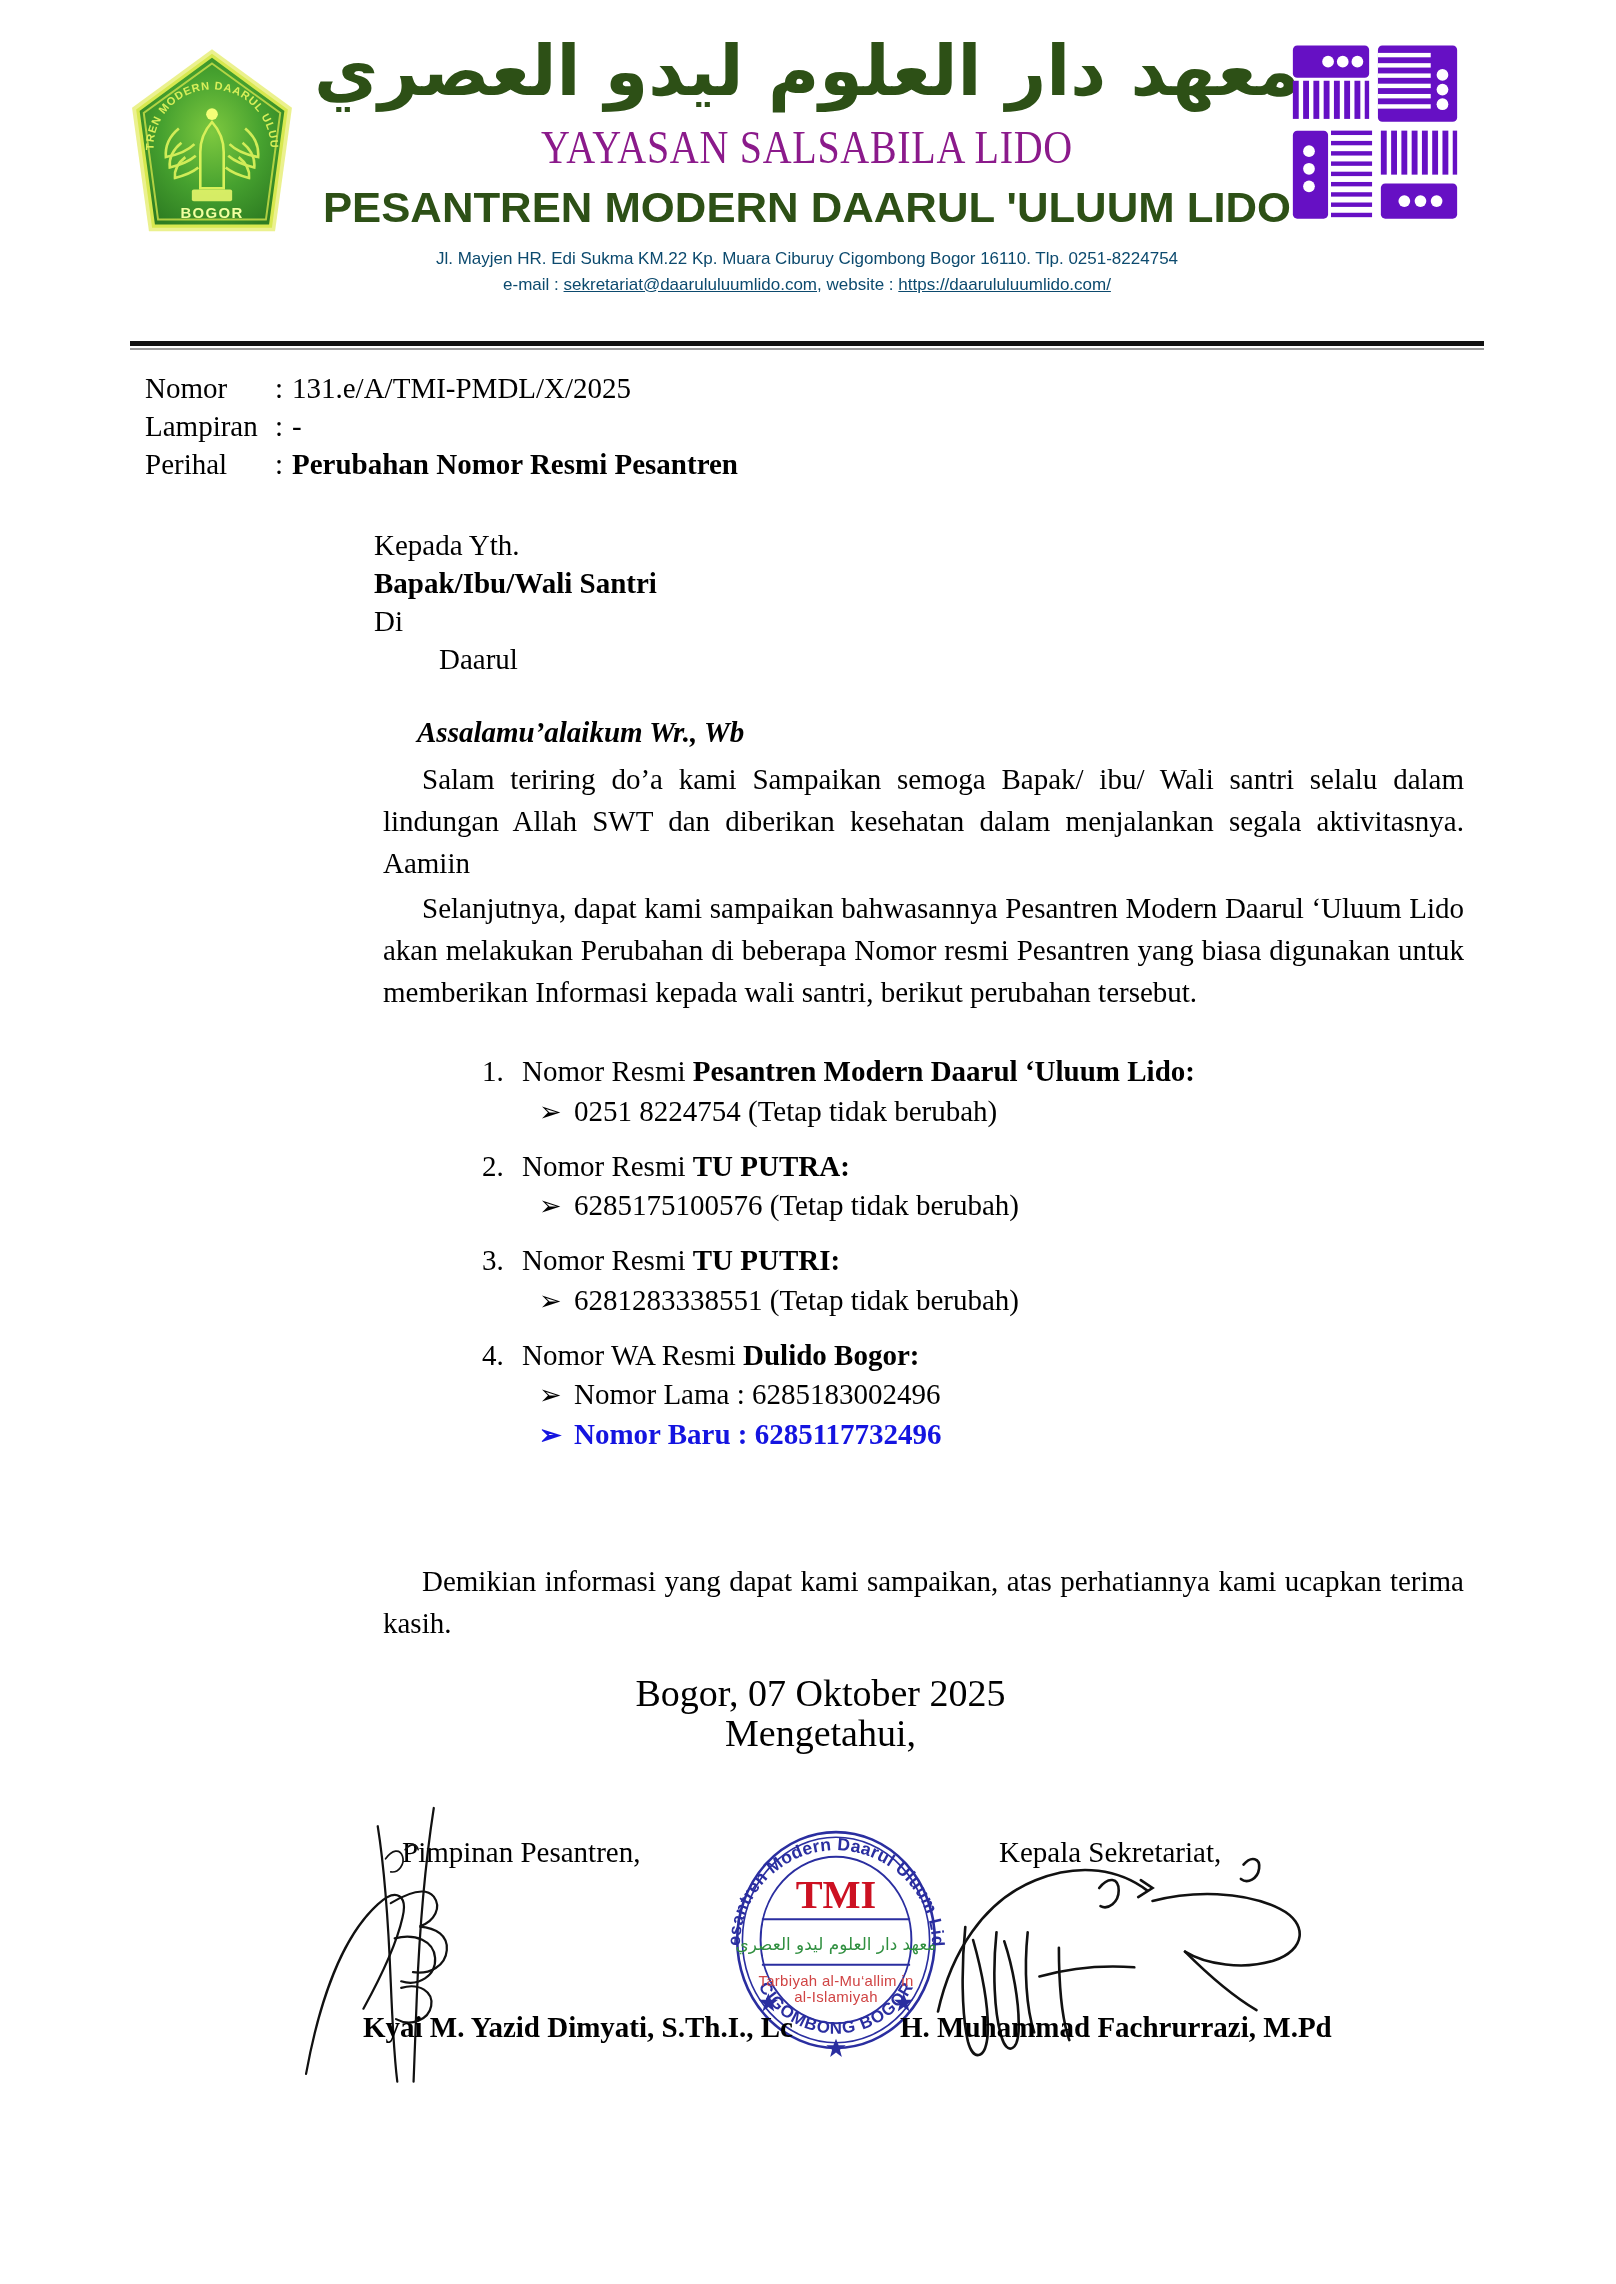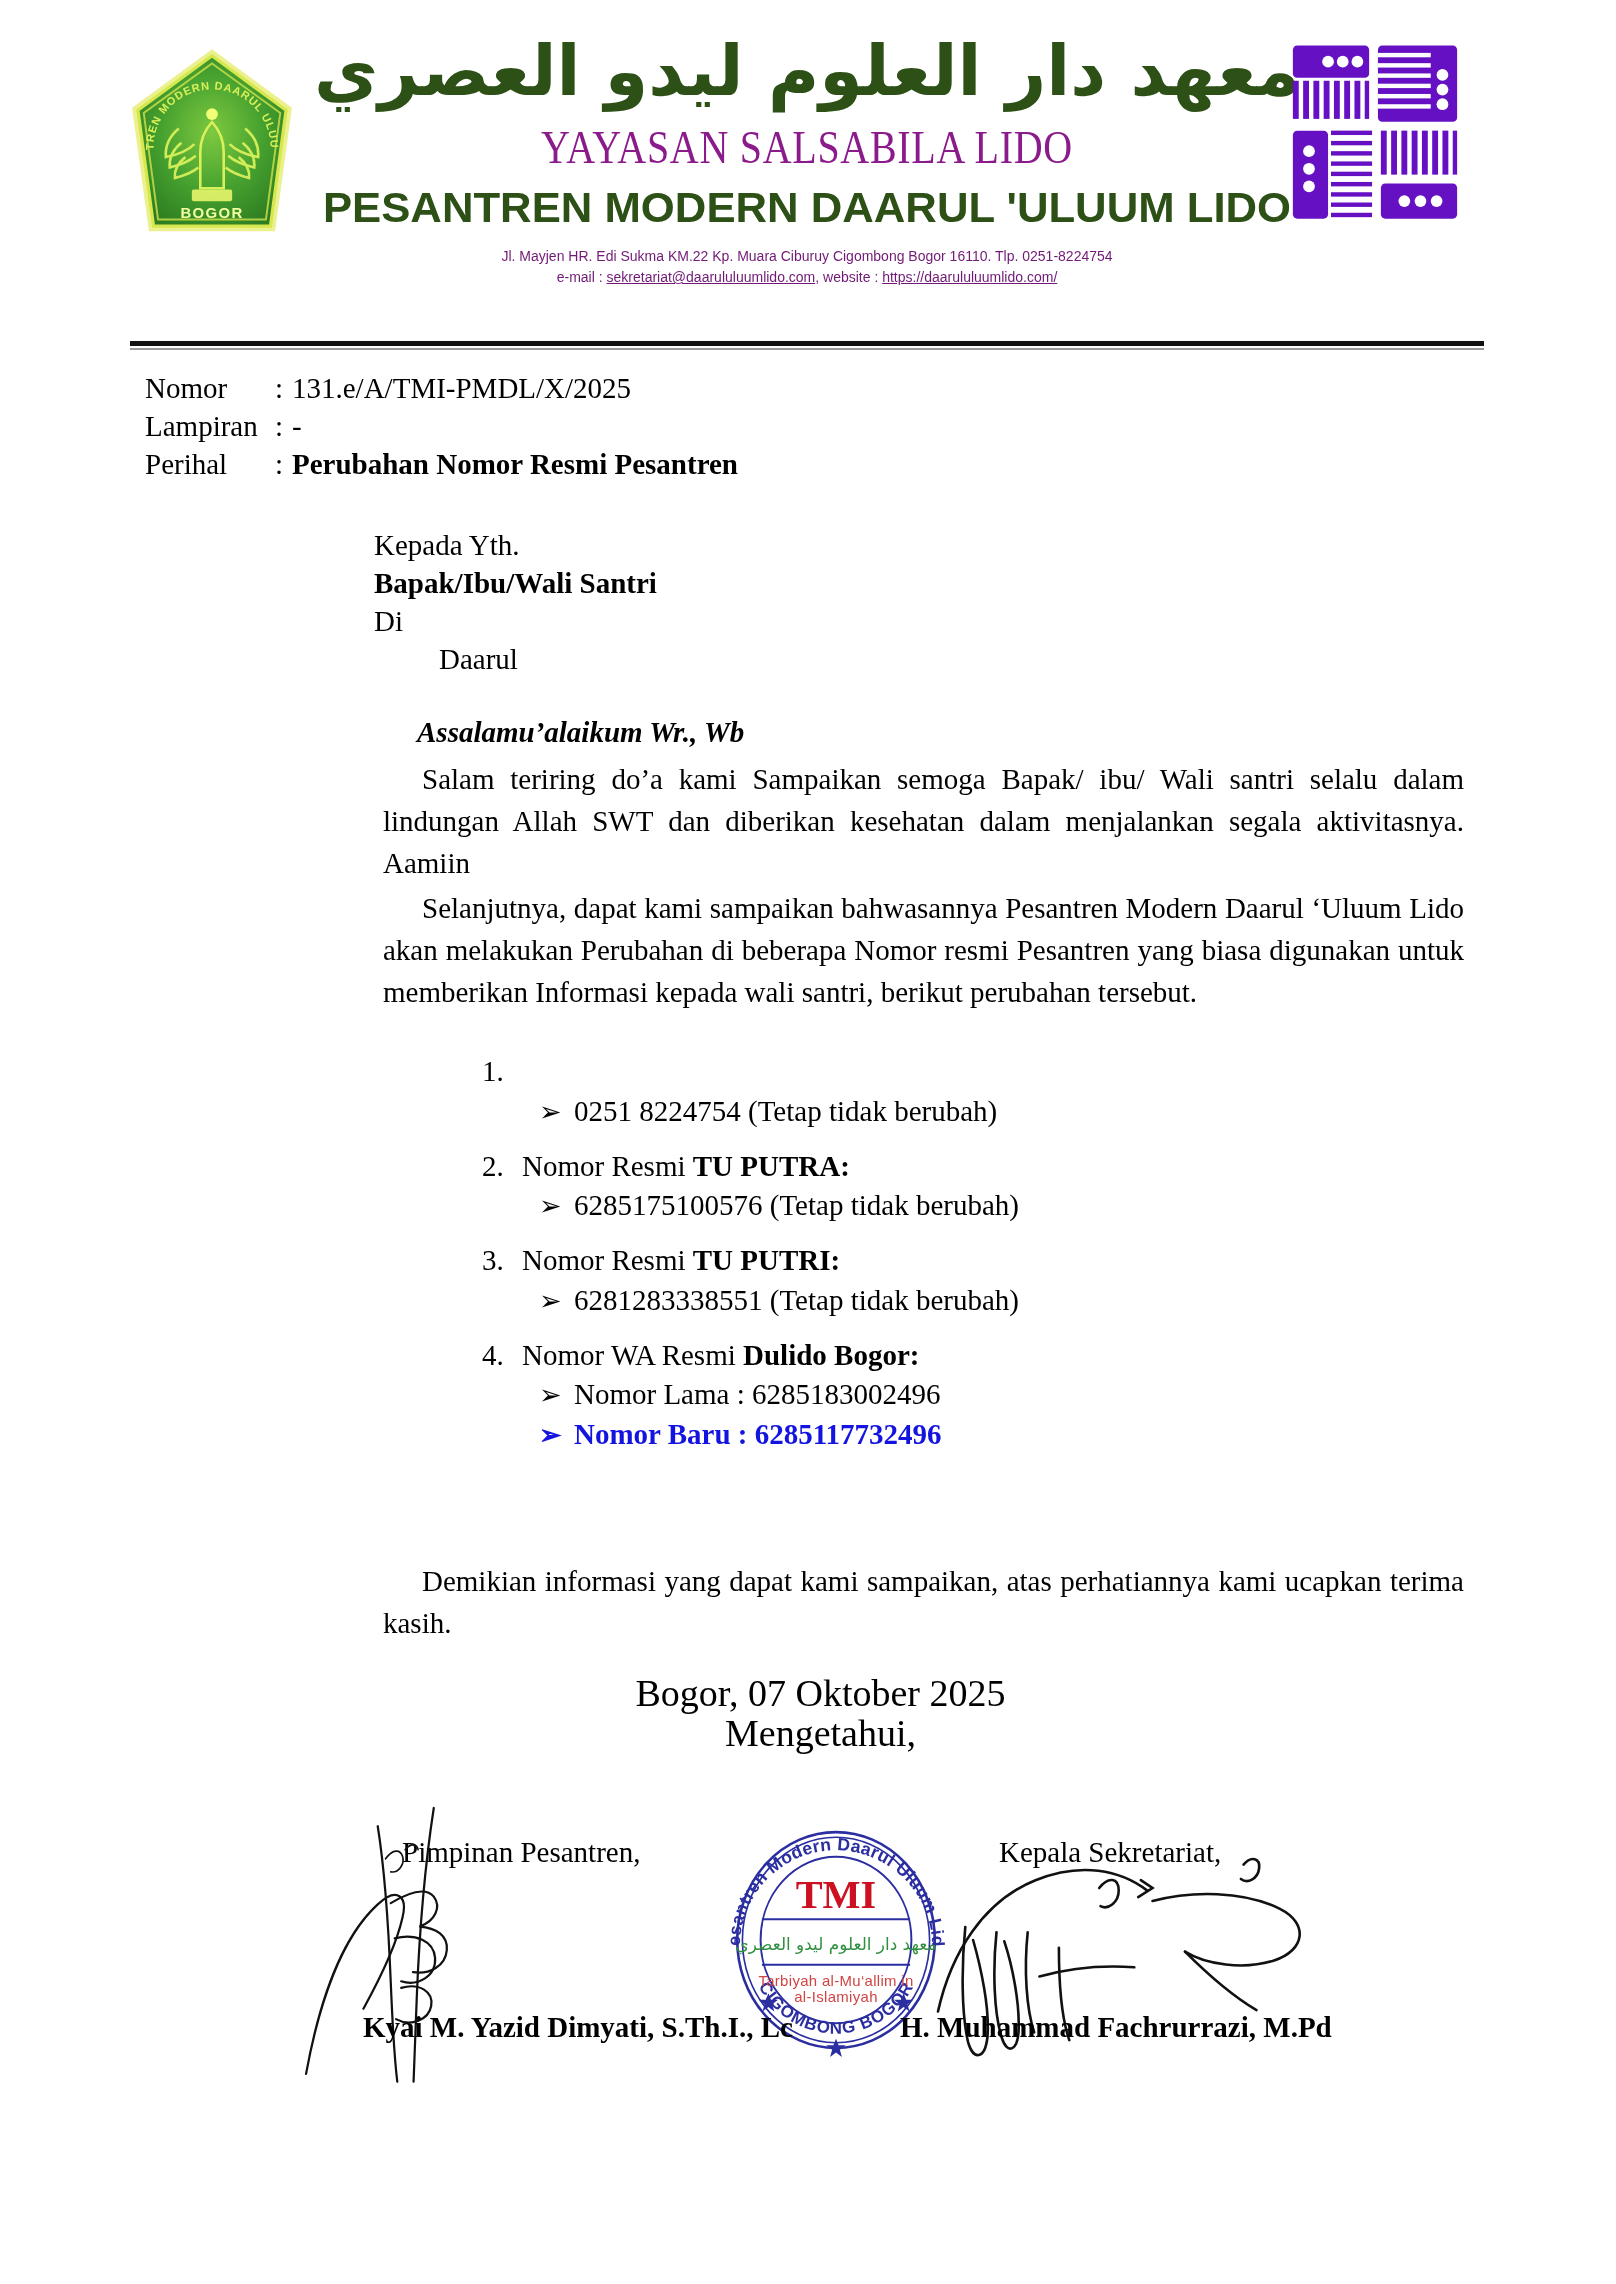--- a/index.html
+++ b/index.html
@@ -76,22 +76,22 @@
     font-family: "Liberation Sans", sans-serif;
     font-size: 42px;
     font-weight: 700;
     color: #2d5016;
     letter-spacing: 0px;
     margin-top: 17px;
     transform: scaleX(1.04);
   }
   .lh-addr {
     font-family: "Liberation Sans", sans-serif;
-    font-size: 14px;
-    color: #701a75;
+    font-size: 17px;
+    color: #0c4a6e;
     margin-top: 14.3px;
     line-height: 1.5;
   }
   .lh-addr .u { text-decoration: underline; }
 
   .lh-rule-wrap {
     position: absolute;
     left: 130px;
     top: 341px;
     width: 1354px;
@@ -395,20 +395,21 @@
     <div class="salam">Assalamu’alaikum Wr., Wb</div>
     <p class="para">Salam teriring do’a kami Sampaikan semoga Bapak/ ibu/ Wali santri selalu dalam lindungan Allah SWT dan diberikan kesehatan dalam menjalankan segala aktivitasnya. Aamiin</p>
     <p class="para">Selanjutnya, dapat kami sampaikan bahwasannya Pesantren Modern Daarul ‘Uluum Lido akan melakukan Perubahan di beberapa Nomor resmi Pesantren yang biasa digunakan untuk memberikan Informasi kepada wali santri, berikut perubahan tersebut.</p>
   </div>
 
   <div class="numlist">
 
     <div class="num-item">
       <div class="num-head">
         <span class="num-idx">1.</span>
+        <span class="num-text"><span>Nomor Resmi </span><span class="b">Pesantren Modern Daarul ‘Uluum Lido</span><span class="b">:</span></span>
       </div>
       <div class="sub-item">
         <span class="arrow">➢</span>
         <span>0251 8224754 (Tetap tidak berubah)</span>
       </div>
     </div>
 
     <div class="num-item">
       <div class="num-head">
         <span class="num-idx">2.</span>

